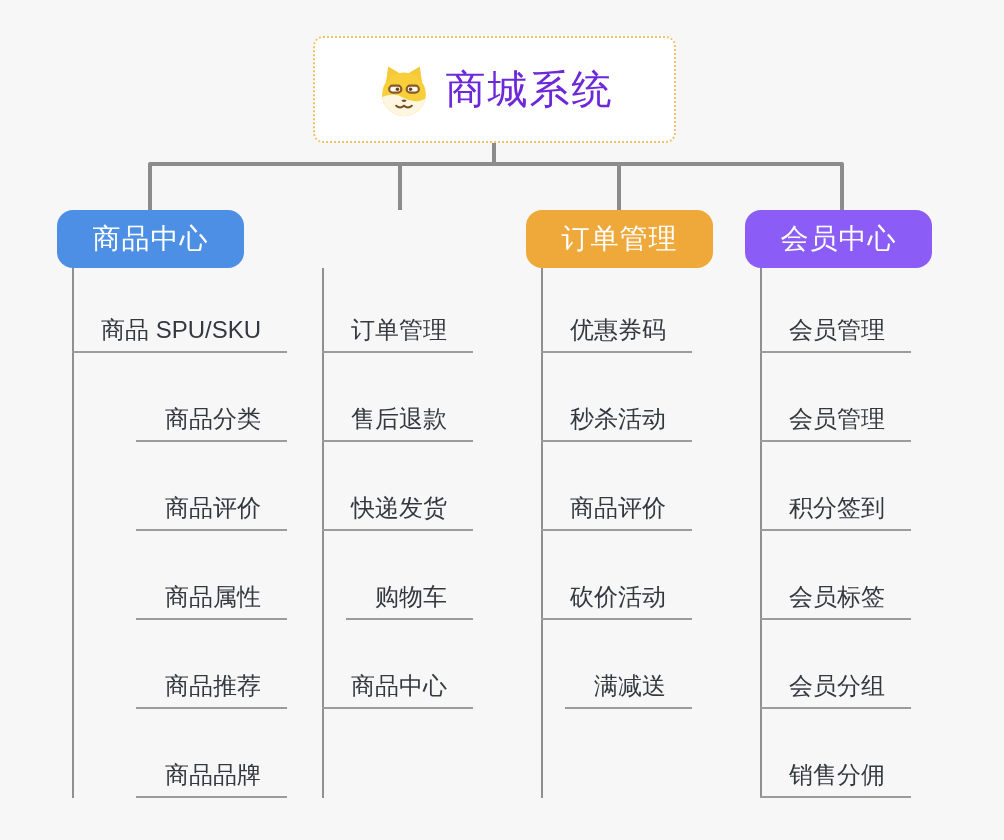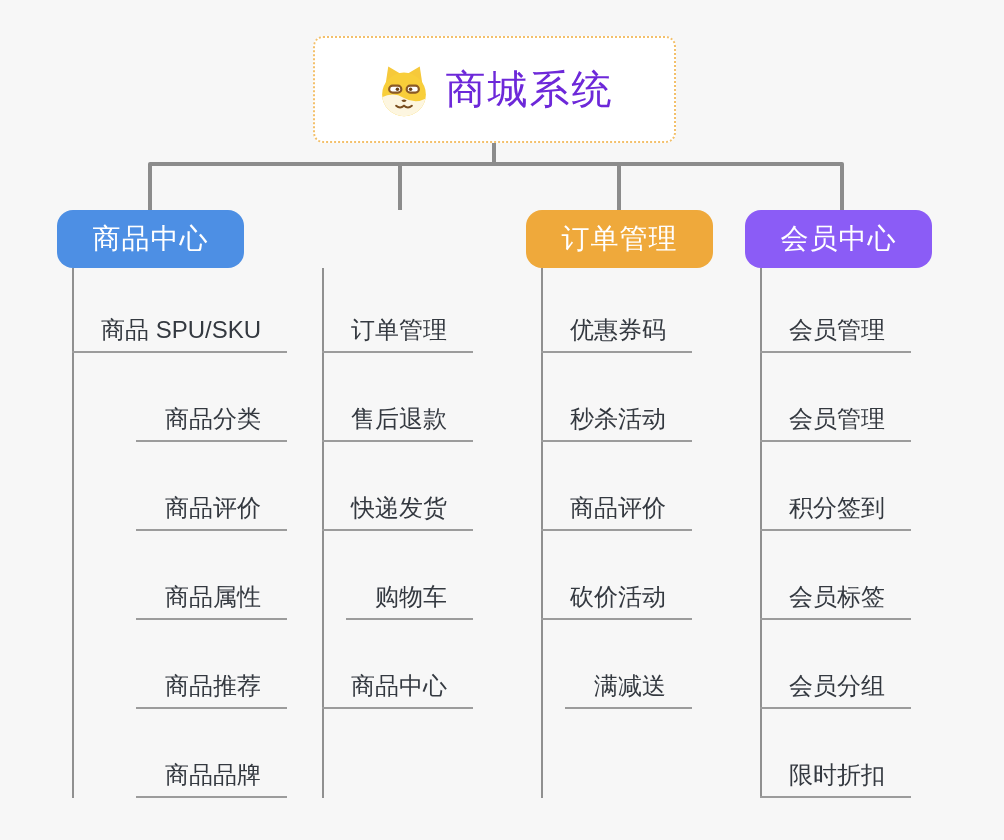--- a/index.html
+++ b/index.html
@@ -130,16 +130,16 @@
     <div class="leaf">砍价活动</div>
     <div class="leaf">满减送</div>
   </div>
 
   <div class="items it-3">
     <div class="leaf">会员管理</div>
     <div class="leaf">会员管理</div>
     <div class="leaf">积分签到</div>
     <div class="leaf">会员标签</div>
     <div class="leaf">会员分组</div>
-    <div class="leaf">限时折扣</div>
+    <div class="leaf">销售分佣</div>
   </div>
 
 </div>
 
 </body></html>

